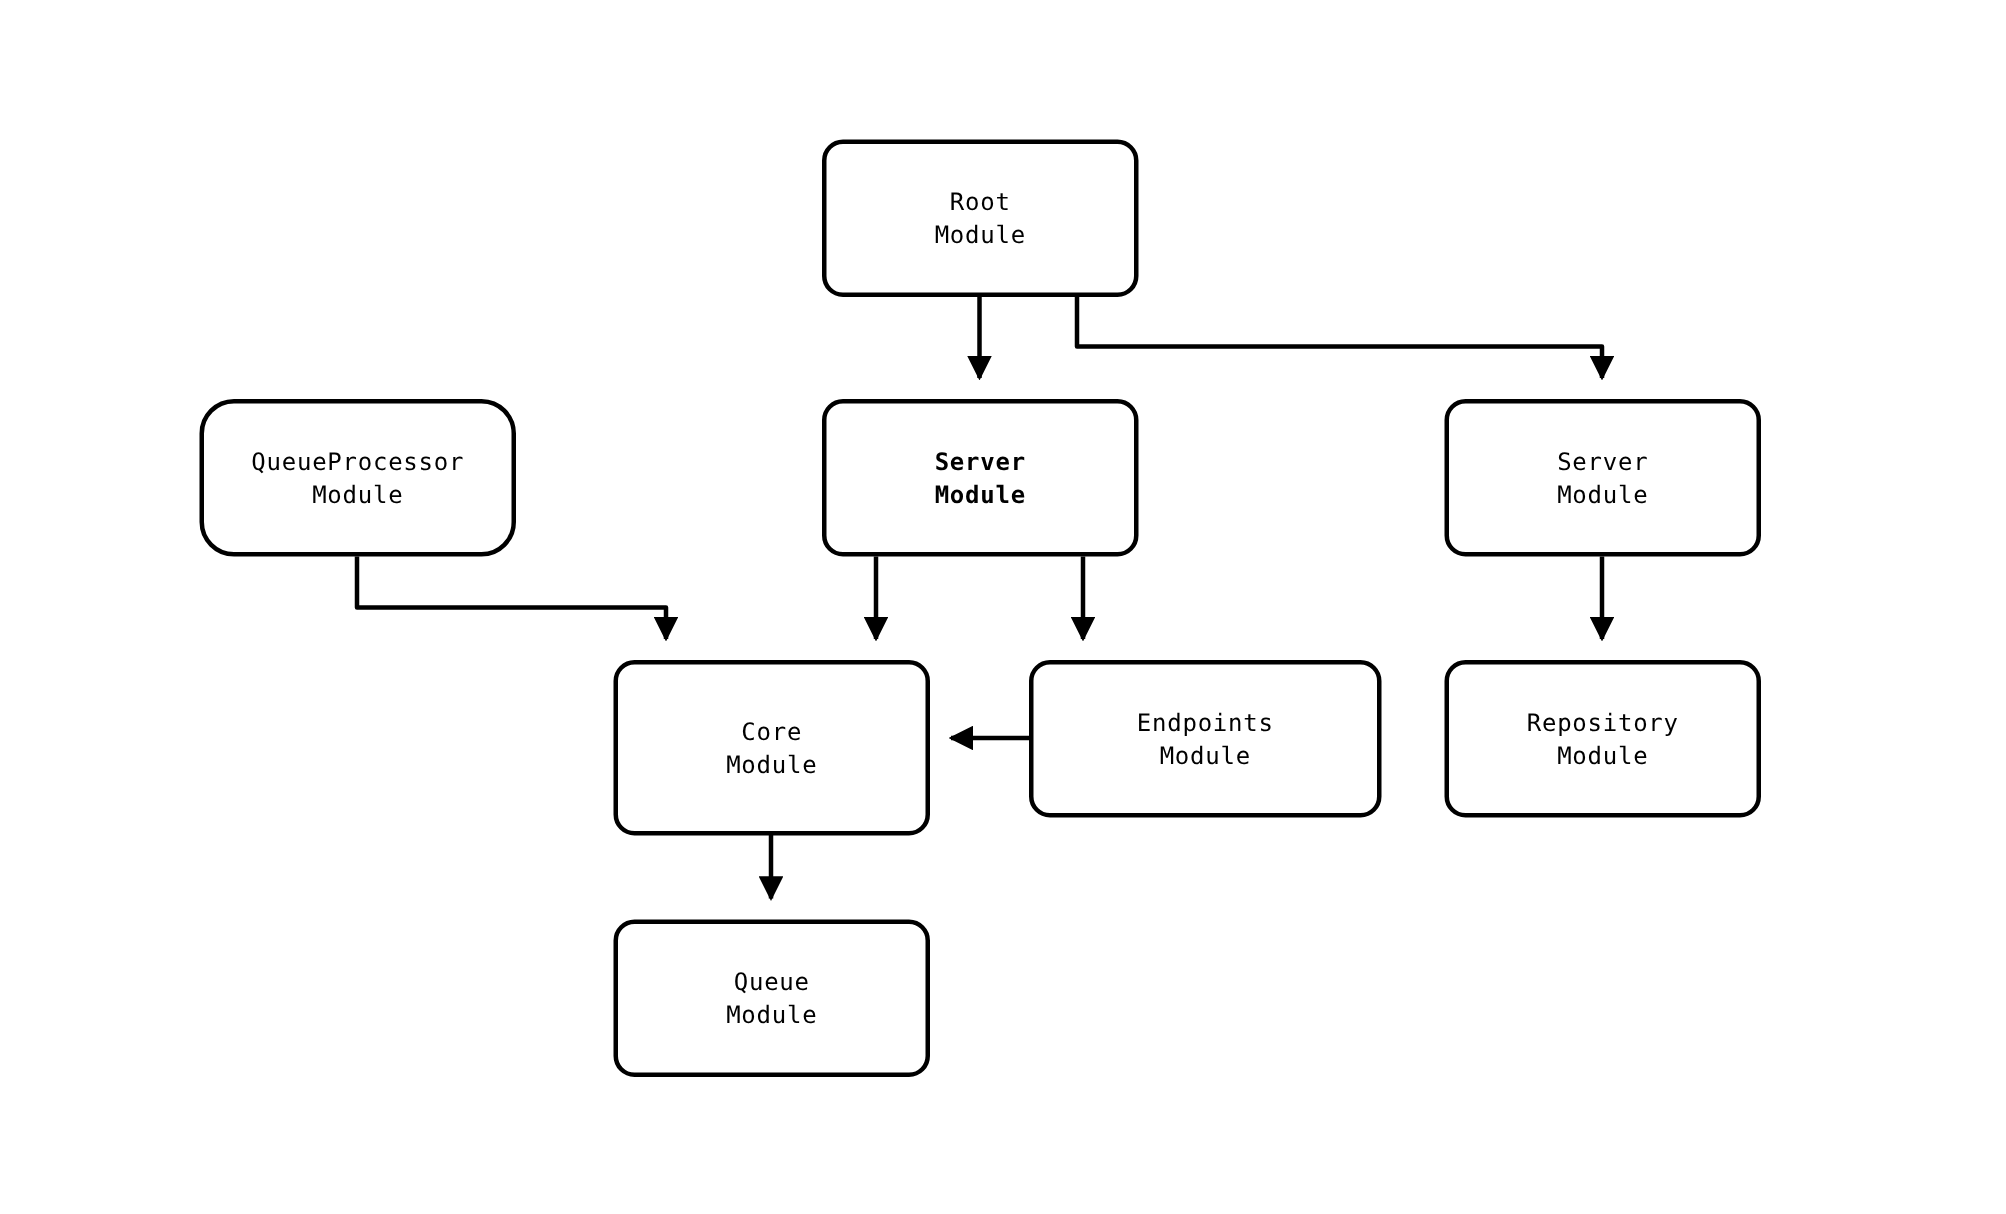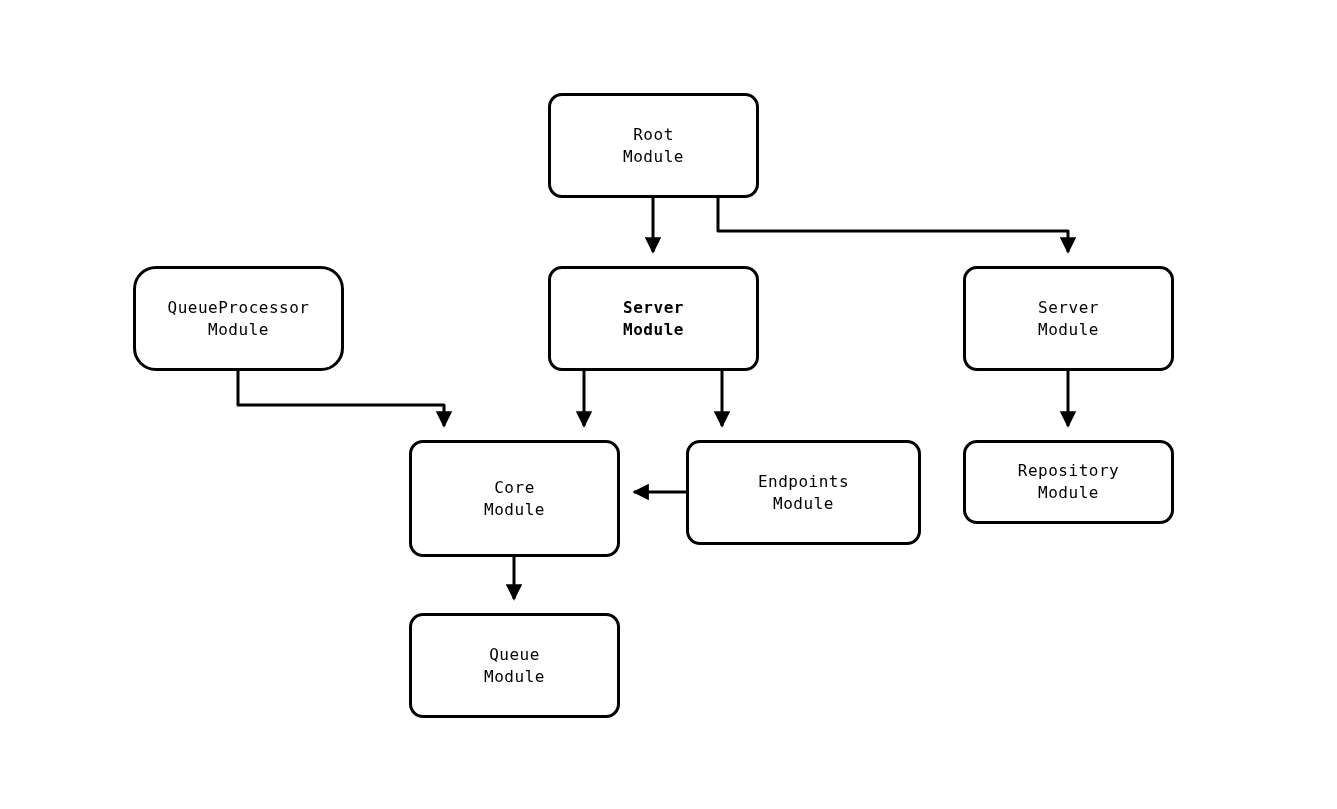--- a/index.html
+++ b/index.html
@@ -97,21 +97,21 @@
   <div class="node" style="left:409px; top:440px; width:211px; height:117px;">
     <span class="line1">Core</span>
     <span class="line2">Module</span>
   </div>
 
   <div class="node" style="left:686px; top:440px; width:235px; height:105px;">
     <span class="line1">Endpoints</span>
     <span class="line2">Module</span>
   </div>
 
-  <div class="node" style="left:963px; top:440px; width:211px; height:84px;">
+  <div class="node" style="left:963px; top:440px; width:211px; height:105px;">
     <span class="line1">Repository</span>
     <span class="line2">Module</span>
   </div>
 
   <div class="node" style="left:409px; top:613px; width:211px; height:105px;">
     <span class="line1">Queue</span>
     <span class="line2">Module</span>
   </div>
 
 </div>

